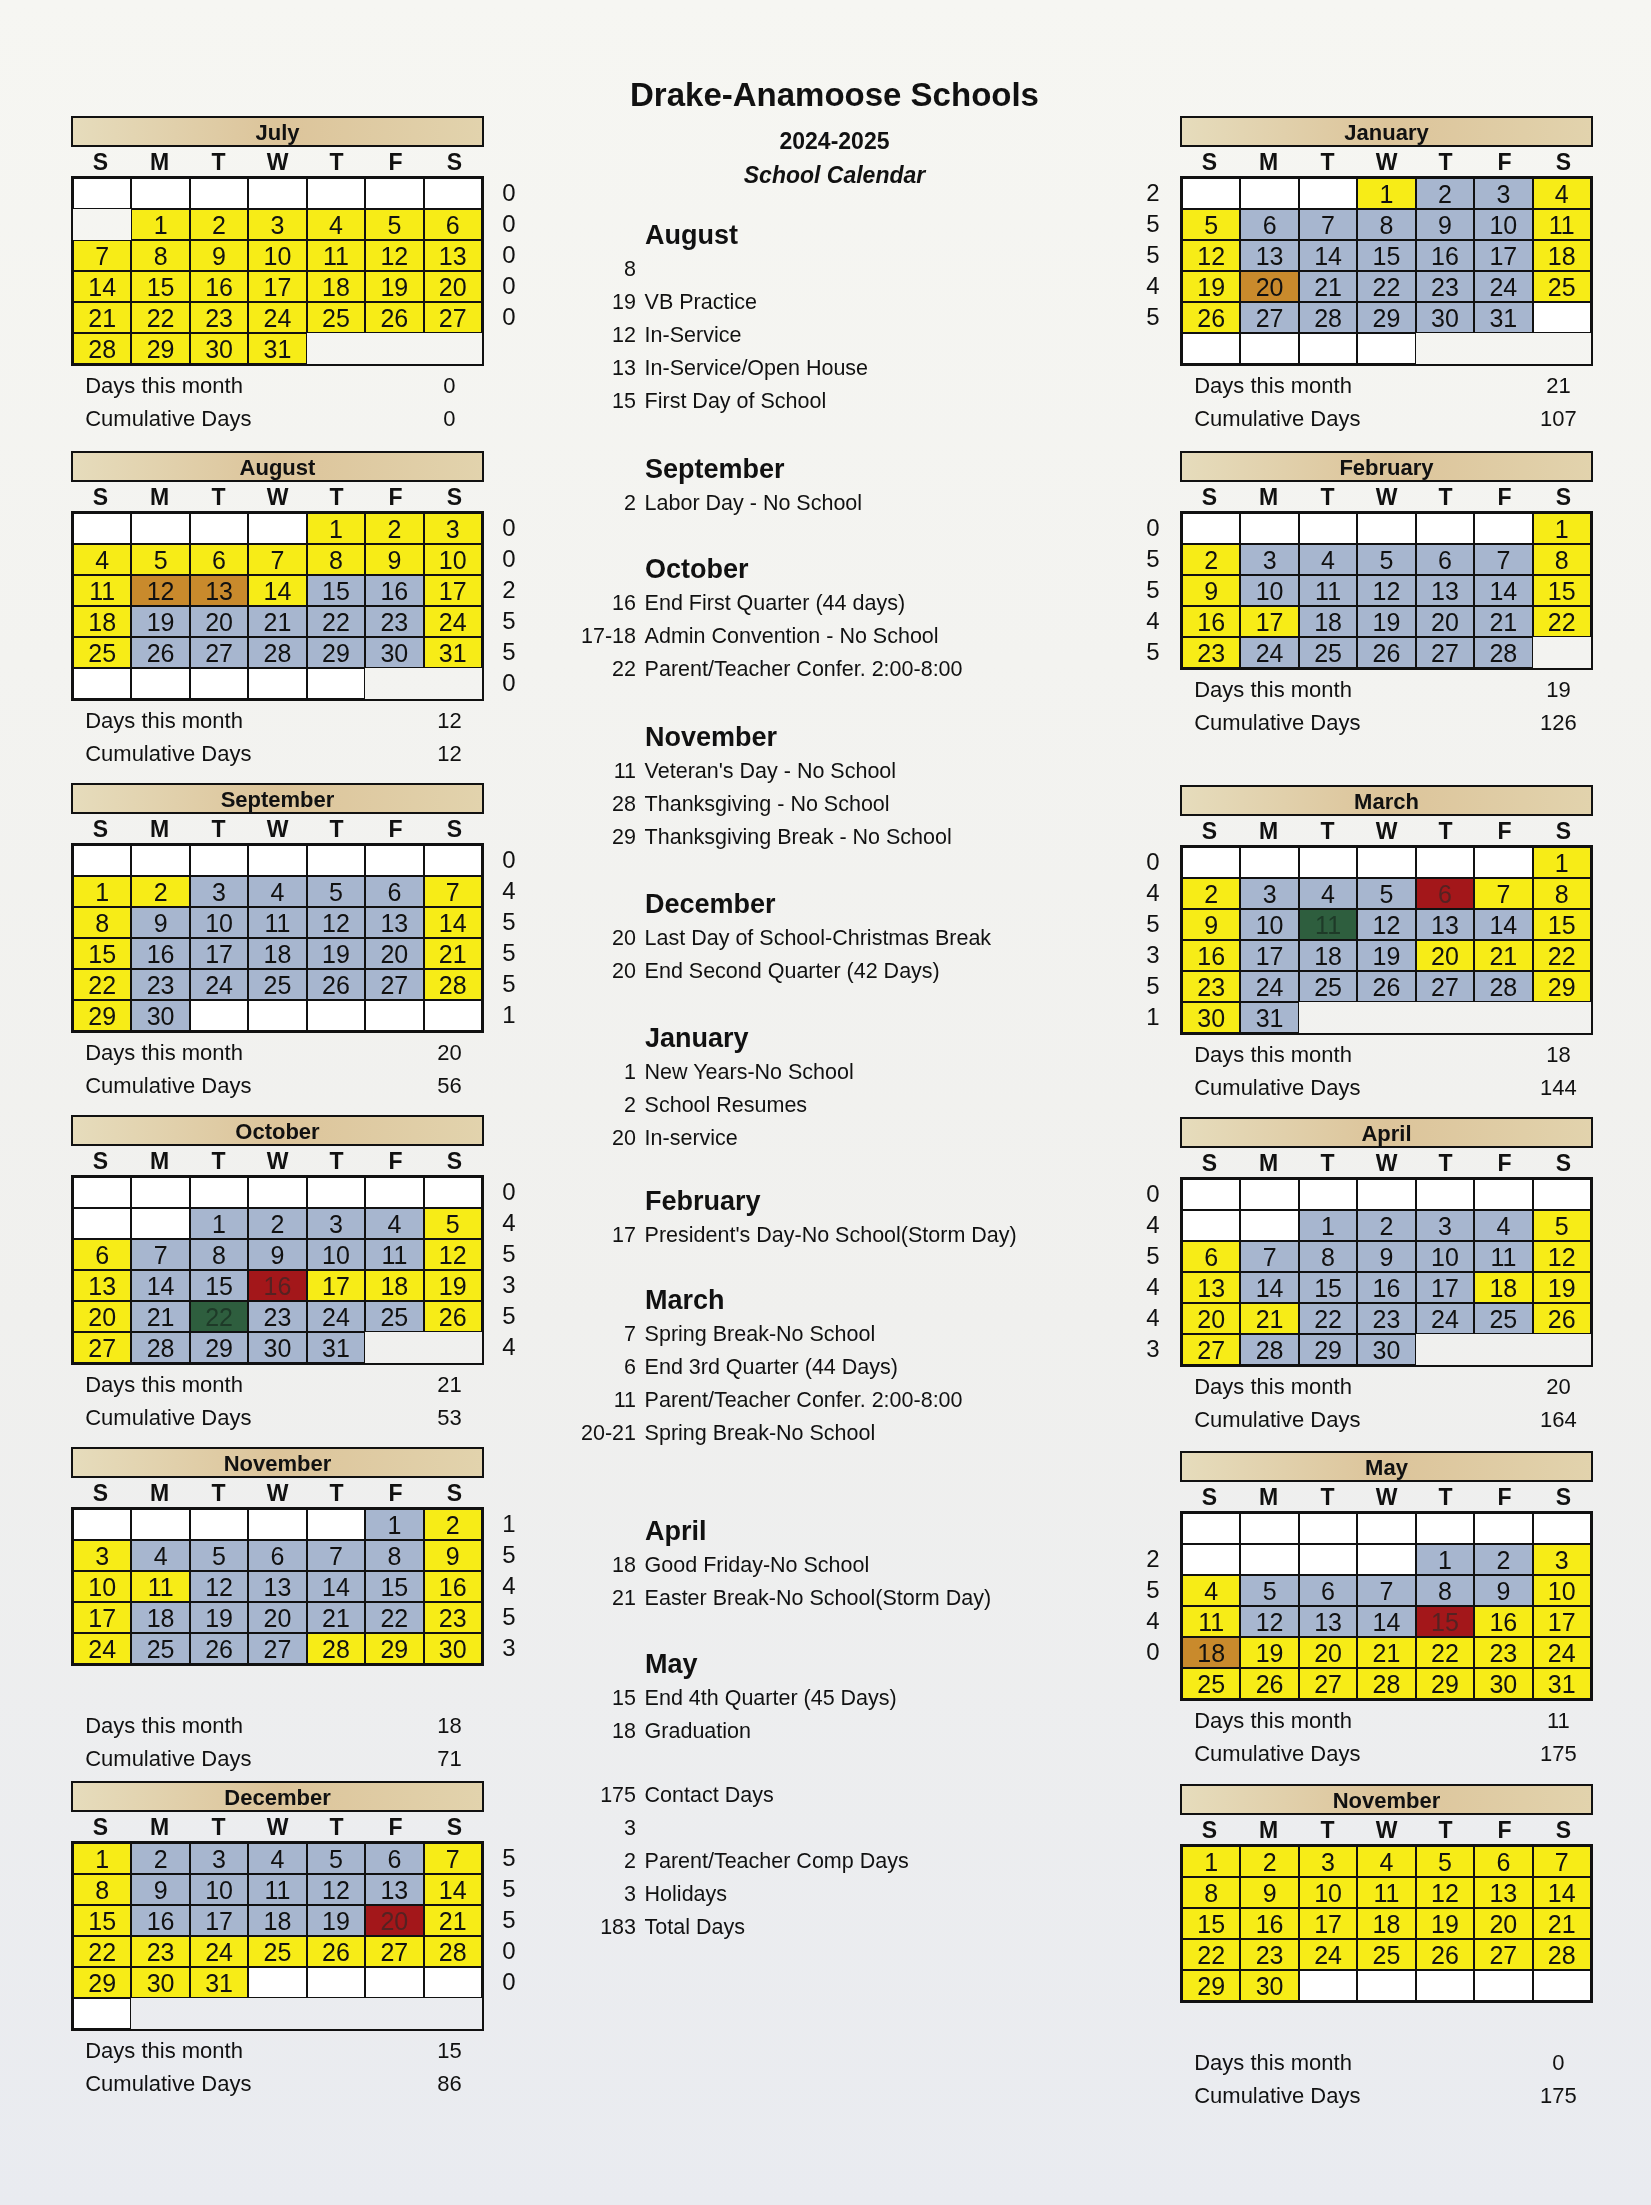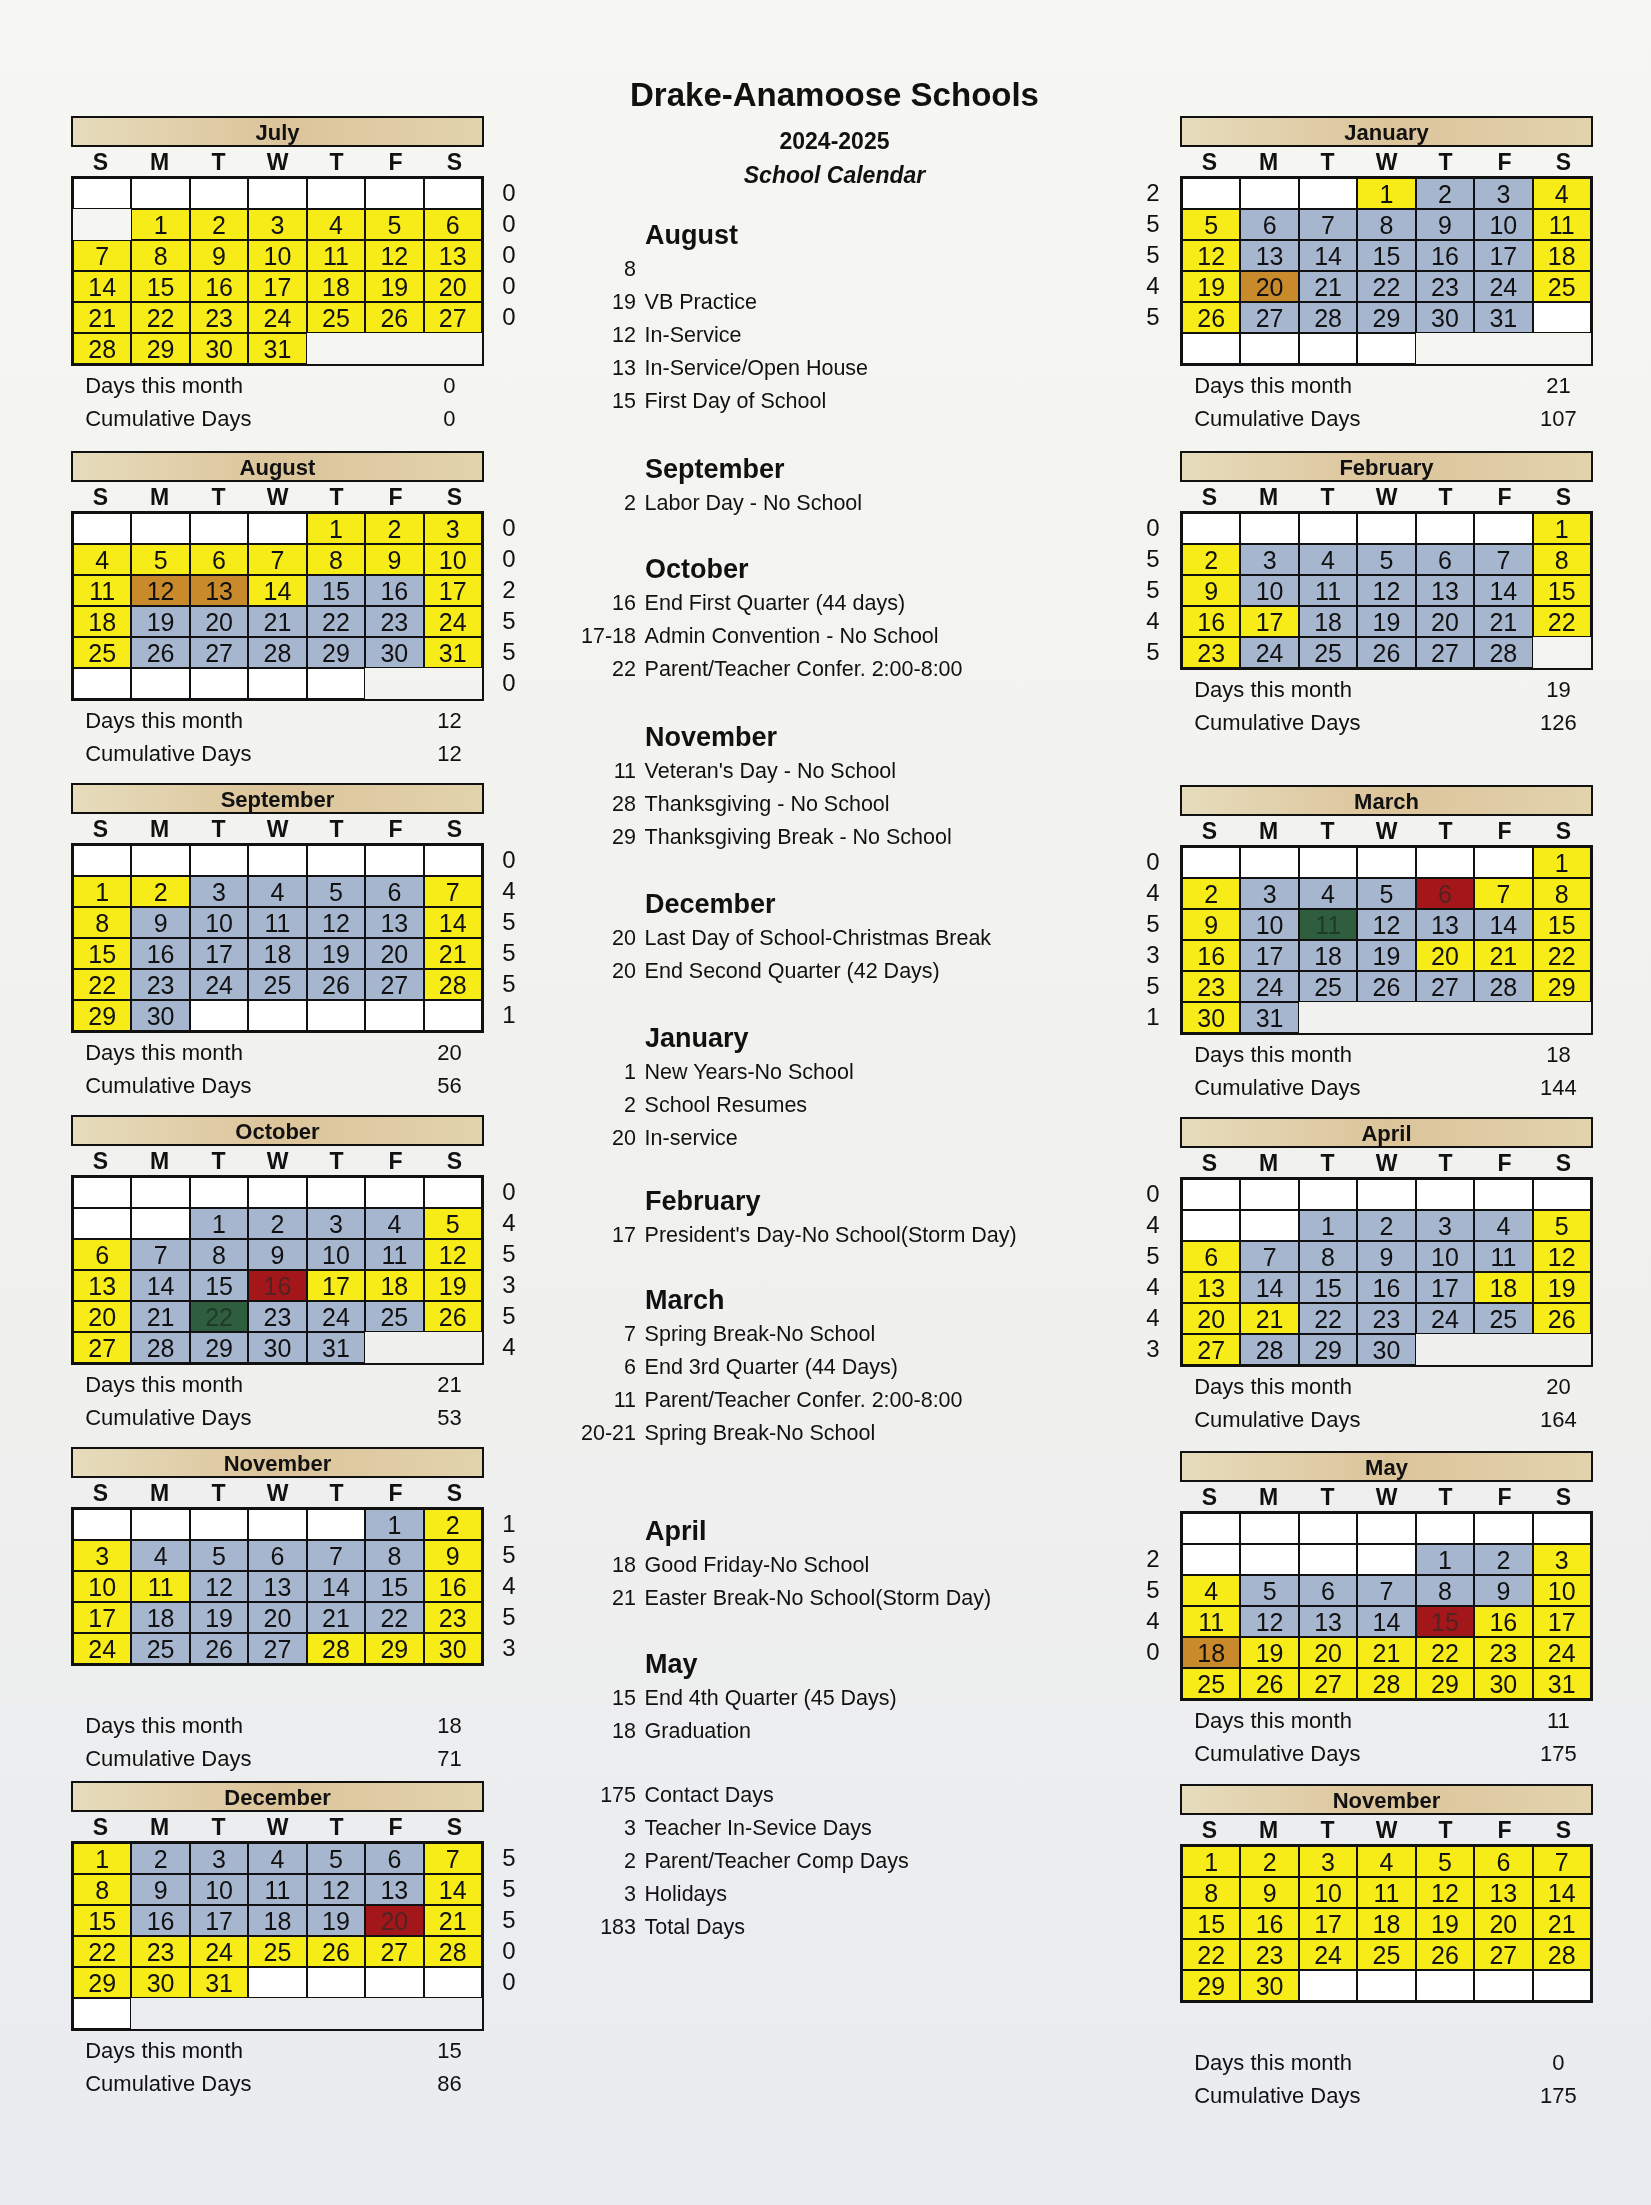--- a/index.html
+++ b/index.html
@@ -631,21 +631,20 @@
           <span class="l">Graduation</span>
         </div>
       </div>
       <div class="evgroup" style="top: 1779px;">
         <div class="ev">
           <span class="d">175</span>
           <span class="l">Contact Days</span>
         </div>
         <div class="ev">
           <span class="d">3</span>
-          <span class="l">Teacher In-Sevice Days</span>
         </div>
         <div class="ev">
           <span class="d">2</span>
           <span class="l">Parent/Teacher Comp Days</span>
         </div>
         <div class="ev">
           <span class="d">3</span>
           <span class="l">Holidays</span>
         </div>
         <div class="ev">

